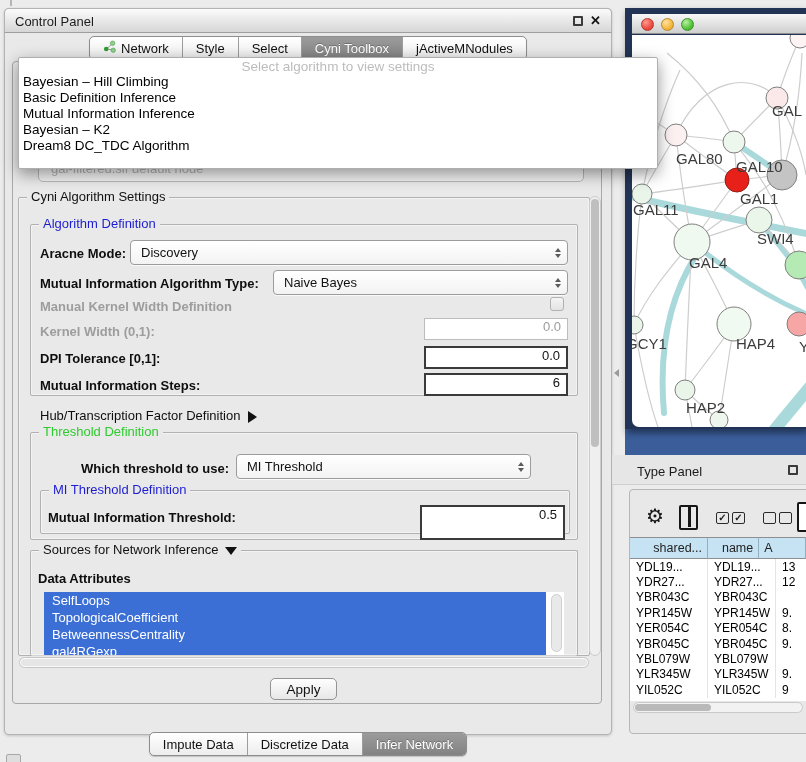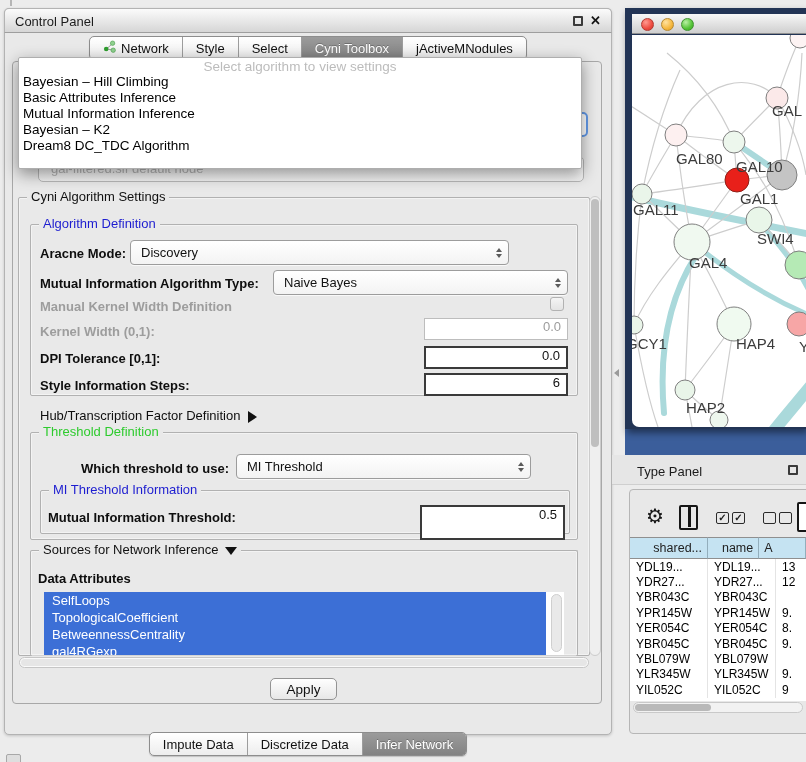--- a/index.html
+++ b/index.html
@@ -42,21 +42,21 @@
   .seg > div.sel { background:linear-gradient(#9b9b9b,#838383); color:#fff; text-shadow:0 -1px 0 rgba(0,0,0,.25); }
 
   
   .cp-content {
     position:absolute; left:12px; top:61px; width:590px; height:643px;
     background:#e9e9e9; border:1px solid #a8a8a8; border-radius:4px;
   }
 
   
   .popup {
-    position:absolute; left:18px; top:57px; width:564px; height:112px;
+    position:absolute; left:18px; top:57px; width:640px; height:112px;
     background:#fff; border:1px solid #aeaeae; border-radius:2px;
     box-shadow:0 5px 16px rgba(0,0,0,.42); z-index:30; overflow:hidden;
   }
   .popup .ph { text-align:center; color:#bcbcbc; font-size:13.5px; height:15px; line-height:15px; margin-top:1px; }
   .popup .it { font-size:13.5px; height:16px; line-height:16px; padding-left:4px; color:#000; white-space:nowrap; }
   .popup .it.bold { font-weight:bold; }
 
   .combo-ghost {
     position:absolute; left:38px; top:156px; width:546px; height:26px;
     background:linear-gradient(#fff,#f1f1f1); border:1px solid #b8b8b8; border-radius:5px;
@@ -206,36 +206,36 @@
 <div class="cp-content"></div>
 
 <div class="combo-focus-sliver"></div>
 <div class="combo-ghost">
   <span>gal-filtered.sif default node</span>
 </div>
 
 <div class="popup">
   <div class="ph">Select algorithm to view settings</div>
   <div class="it">Bayesian – Hill Climbing</div>
-  <div class="it">Basic Attributes Inference</div>
+  <div class="it">Basic Definition Inference</div>
   <div class="it">Mutual Information Inference</div>
   <div class="it">Bayesian – K2</div>
   <div class="it">Dream8 DC_TDC Algorithm</div>
 </div>
 
 <div class="group" style="left:18px; top:197px; width:572px; height:459px;">
   <span class="legend">Cyni Algorithm Settings</span>
 </div>
 
 <div class="group" style="left:30px; top:224px; width:548px; height:172px;">
   <span class="legend blue">Algorithm Definition</span>
 </div>
 
 <span class="lbl" style="left:40px; top:246px;">Aracne Mode:</span>
-<div class="combo" style="left:130px; top:240px; width:379px; height:25px;">
+<div class="combo" style="left:130px; top:240px; width:438px; height:25px;">
   <span>Discovery</span>
   <span class="spin">
       <span class="tri-up"></span>
       <span class="tri-dn"></span>
     </span>
 </div>
 
 <span class="lbl" style="left:40px; top:276px;">Mutual Information Algorithm Type:</span>
 <div class="combo" style="left:273px; top:270px; width:295px; height:25px;">
   <span>Naive Bayes</span>
@@ -251,21 +251,21 @@
 <span class="lbl gray" style="left:40px; top:324px;">Kernel Width (0,1):</span>
 <div class="field disabled" style="left:424px; top:318px; width:144px; height:22px;">
   <span>0.0</span>
 </div>
 
 <span class="lbl" style="left:40px; top:351px;">DPI Tolerance [0,1]:</span>
 <div class="field" style="left:424px; top:346px; width:144px; height:23px;">
   <span>0.0</span>
 </div>
 
-<span class="lbl" style="left:40px; top:378px;">Style Information Steps:</span>
+<span class="lbl" style="left:40px; top:378px;">Mutual Information Steps:</span>
 <div class="field" style="left:424px; top:373px; width:144px; height:23px;">
   <span>6</span>
 </div>
 
 <span class="lbl plain" style="left:40px; top:408px; font-weight:normal;">
   <span>Hub/Transcription Factor Definition</span><span class="arrow-right"></span>
 </span>
 
 <div class="group" style="left:30px; top:432px; width:548px; height:108px;">
   <span class="legend green">Threshold Definition</span>
@@ -274,21 +274,21 @@
 <span class="lbl" style="left:81px; top:461px;">Which threshold to use:</span>
 <div class="combo" style="left:236px; top:454px; width:295px; height:25px;">
   <span>MI Threshold</span>
   <span class="spin">
       <span class="tri-up"></span>
       <span class="tri-dn"></span>
     </span>
 </div>
 
 <div class="group" style="left:40px; top:490px; width:530px; height:44px;">
-  <span class="legend blue">MI Threshold Information</span>
+  <span class="legend blue">MI Threshold Definition</span>
 </div>
 <span class="lbl" style="left:48px; top:510px;">Mutual Information Threshold:</span>
 <div class="field" style="left:420px; top:505px; width:145px; height:35px;">
   <span>0.5</span>
 </div>
 
 <div class="group" style="left:30px; top:550px; width:548px; height:106px; border-bottom:none;">
   <span class="legend"><span>Sources for Network Inference</span><span class="arrow-down"></span></span>
 </div>
 <span class="lbl" style="left:38px; top:571px;">Data Attributes</span>

